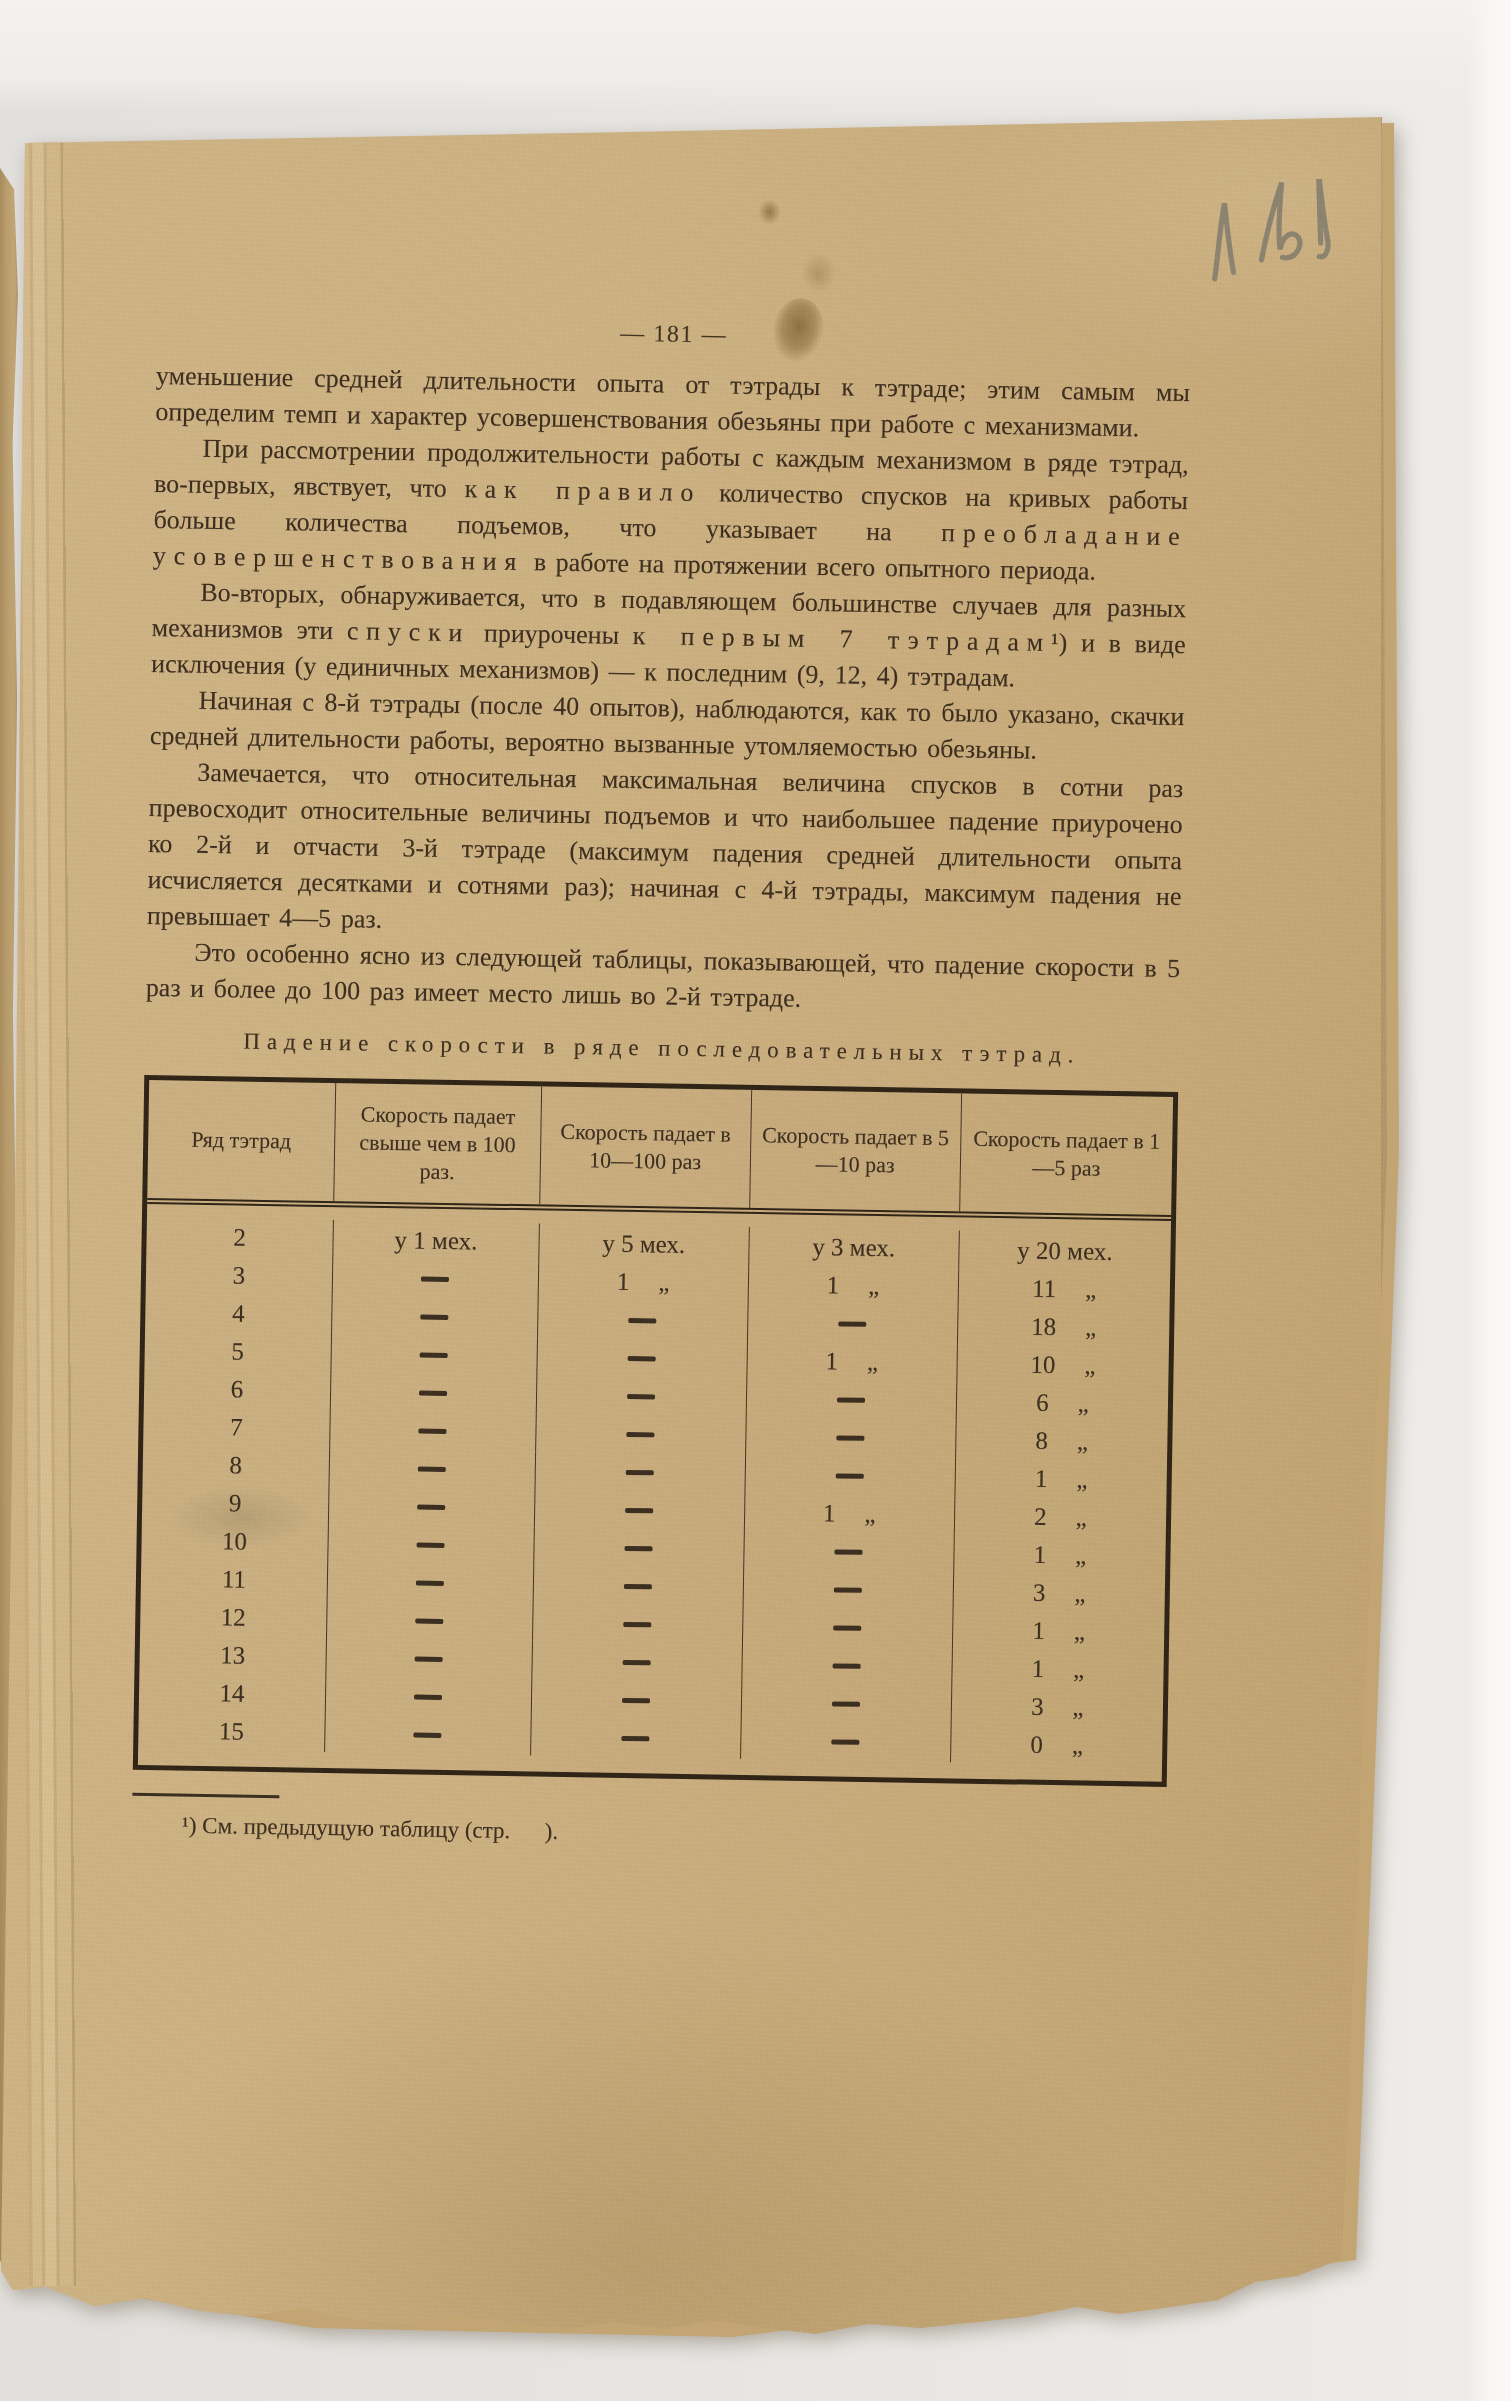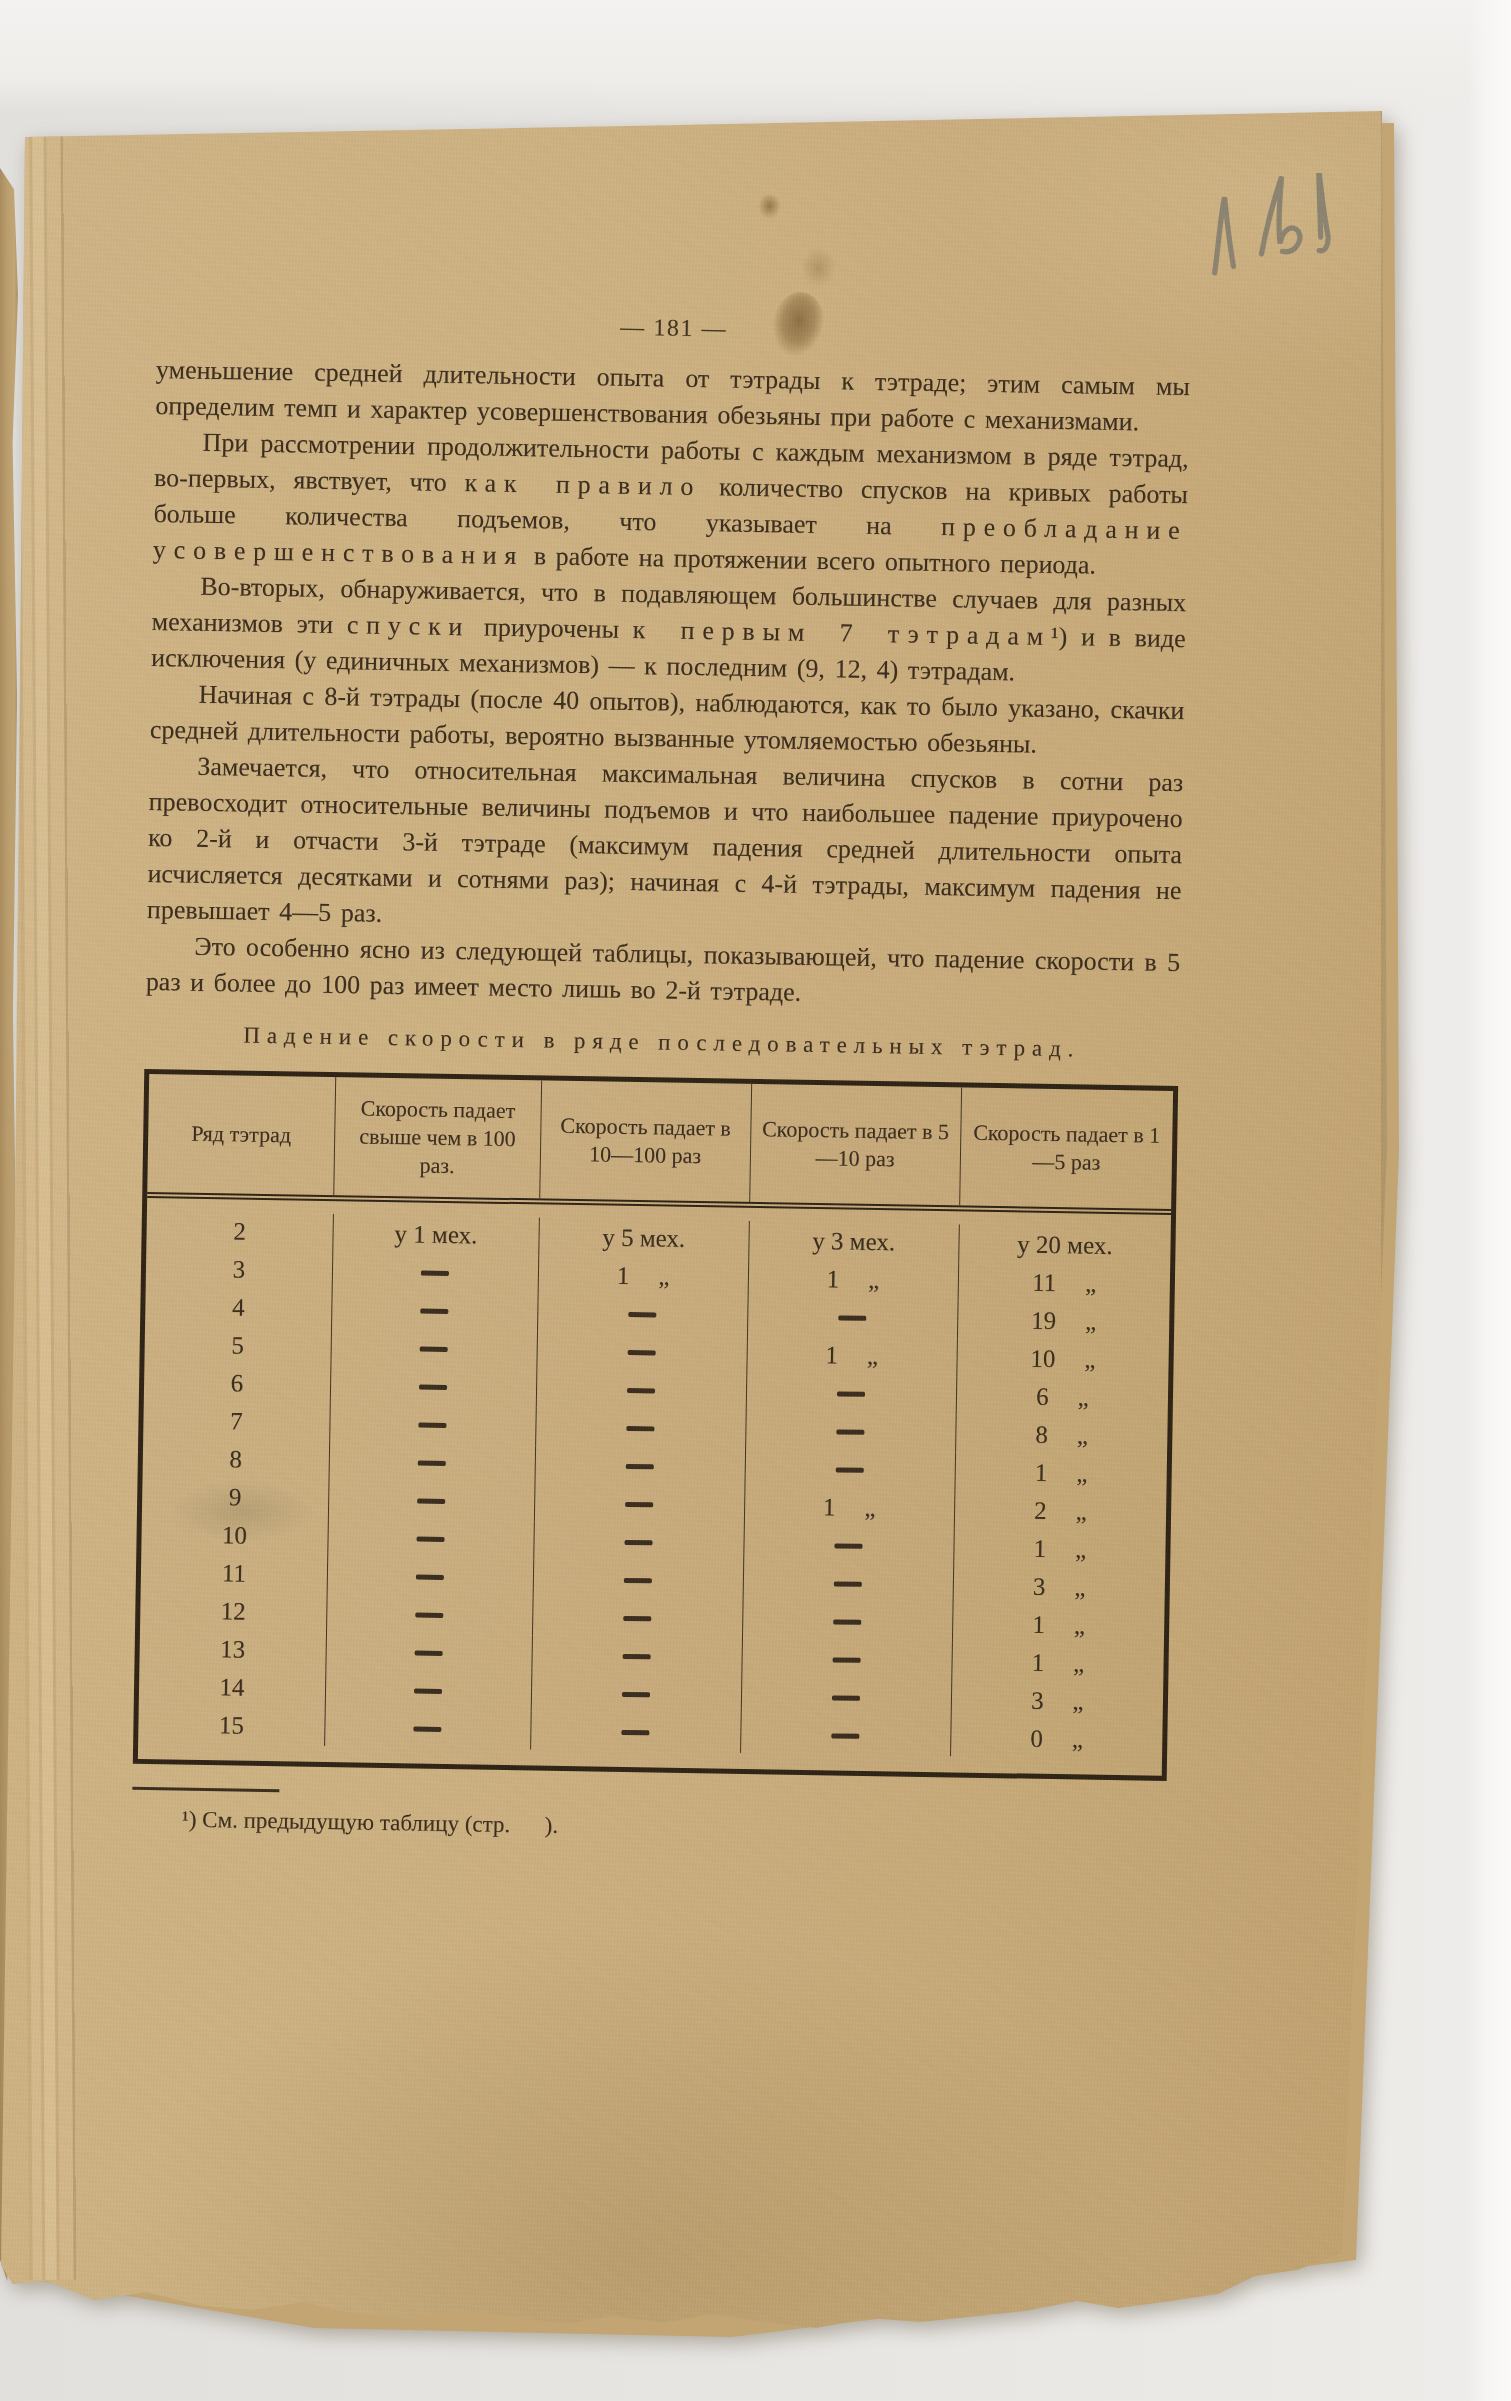--- a/index.html
+++ b/index.html
@@ -35,21 +35,21 @@
   .sheet{position:absolute;inset:0;
     background:
       radial-gradient(ellipse 732px 471px at 42% 94%,rgba(122,94,48,0.20),rgba(122,94,48,0) 70%),
       radial-gradient(ellipse 471px 261px at 85% 8%,rgba(255,246,220,0.12),rgba(0,0,0,0) 70%),
       linear-gradient(100deg,#cfb486 0%,#cdb282 35%,#c8ab7a 65%,#c1a371 88%,#bb9c6b 100%);
     clip-path:polygon(25px 137px,628px 126px,1382px 111px,1387px 1151px,1342px 2253px,
       1297px 2270px,1255px 2276px,1218px 2294px,1171px 2301px,1119px 2308px,1077px 2301px,
       1025px 2311px,978px 2316px,920px 2322px,868px 2318px,816px 2328px,764px 2322px,
       711px 2314px,664px 2323px,612px 2316px,565px 2324px,512px 2317px,460px 2310px,
       408px 2318px,356px 2314px,303px 2302px,251px 2310px,199px 2305px,146px 2292px,
-      94px 2300px,47px 2281px,12.6px 2284px,1px 2265px,14.6px 1255px);}
+      94px 2300px,47px 2281px,12.6px 2284px,1px 2265px,14.6px 1255px);margin-top:6px;}
   .sheet::after{content:"";position:absolute;inset:0;pointer-events:none;opacity:.5;
     background:
       repeating-linear-gradient(93deg,rgba(255,255,255,0.03) 0 1.6px,rgba(0,0,0,0.02) 1.6px 3.1px),
       repeating-linear-gradient(2deg,rgba(120,95,50,0.03) 0 2.6px,rgba(255,255,255,0.02) 2.6px 4.7px);}
 
   
   .edge-strips{position:absolute;left:15.7px;top:131px;width:48px;height:2149px;
     transform:rotate(-0.35deg);transform-origin:top left;
     background:linear-gradient(90deg,
       #b2956636 0 3.1px,#d4ba8c 4.2px 12.6px,#bfa1724d 13.6px 15.7px,#d8bf92 16.7px 27px,
@@ -179,21 +179,21 @@
               <div class="tcell">
                 <span class="dash"></span>
               </div>
               <div class="tcell">
                 <span class="dash"></span>
               </div>
               <div class="tcell">
                 <span class="dash"></span>
               </div>
               <div class="tcell">
-                <span>19</span>
+                <span>18</span>
                 <span class="ditto">„</span>
               </div>
             </div>
             <div class="trow">
               <div class="tcell">5</div>
               <div class="tcell">
                 <span class="dash"></span>
               </div>
               <div class="tcell">
                 <span class="dash"></span>

